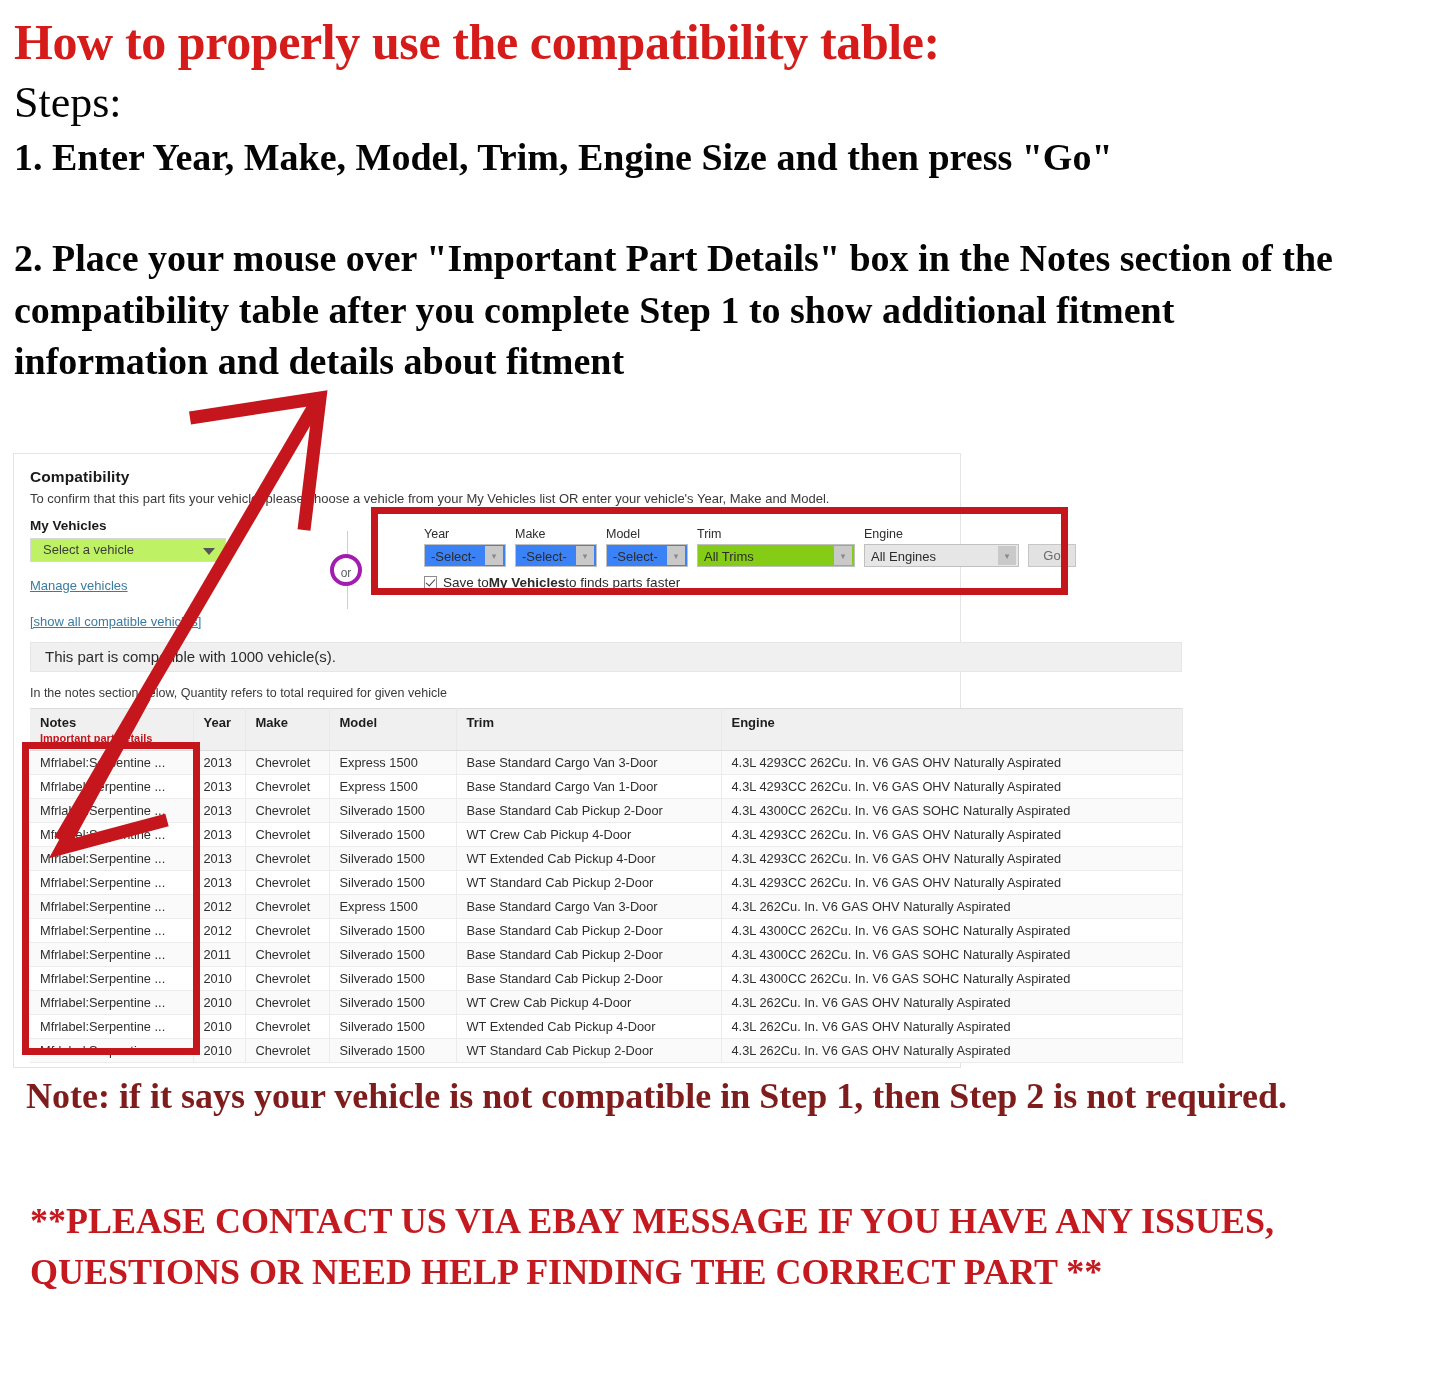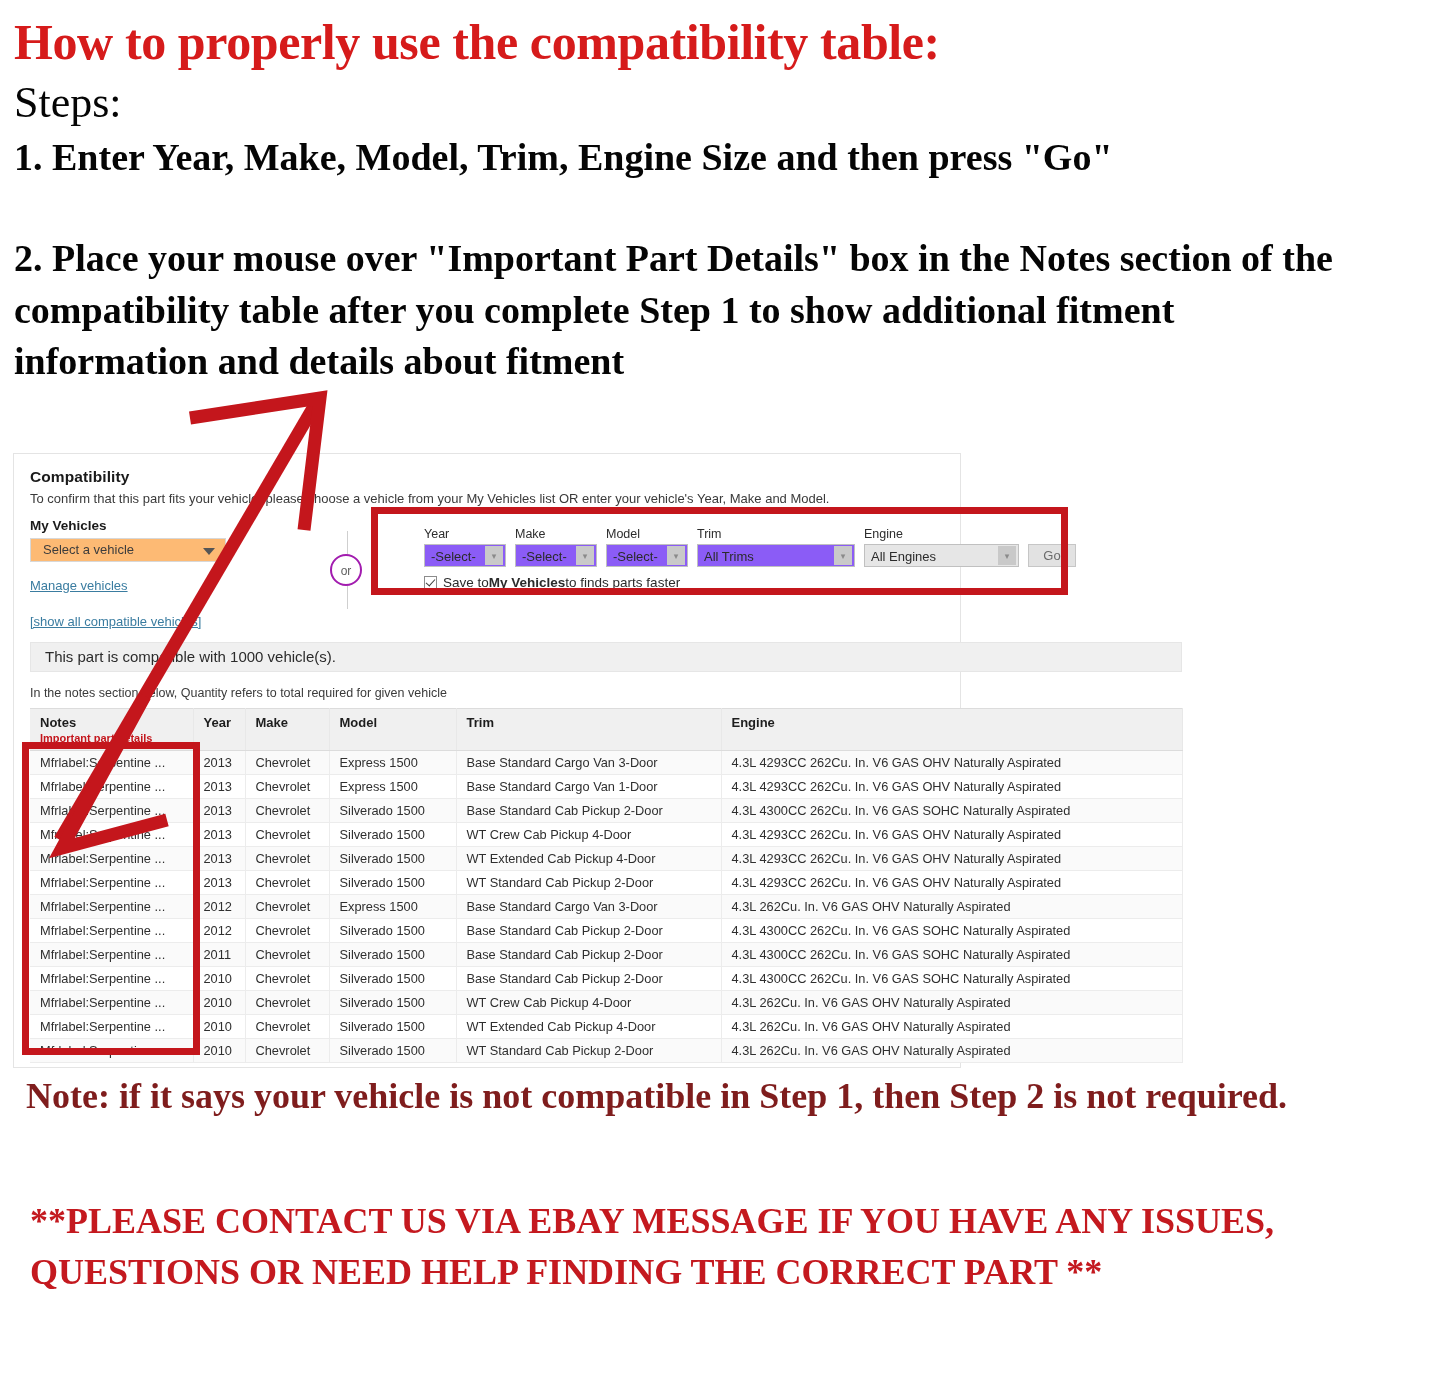--- a/index.html
+++ b/index.html
@@ -102,21 +102,21 @@
   .myveh-label {
     font-size: 13.5px;
     font-weight: bold;
     color: #1a1a1a;
     margin-bottom: 5px;
   }
   .veh-select {
     position: relative;
     width: 196px;
     height: 24px;
-    background: #fdba74;
+    background: #bef264;
     border: 1px solid #d8d8d8;
     box-sizing: border-box;
     font-size: 13px;
     color: #3c3c3c;
     padding: 3px 0 0 12px;
   }
   .veh-select .caret {
     position: absolute;
     right: 10px;
     top: 9px;
@@ -153,21 +153,21 @@
     width: 1px;
     height: 78px;
     background: #cfcfcf;
   }
   .or-circle {
     position: absolute;
     left: 0;
     top: 23px;
     width: 32px;
     height: 32px;
-    border: 2px solid #a21caf;
+    border: 4px solid #a21caf;
     border-radius: 50%;
     background: #ffffff;
     color: #5f5f5f;
     font-size: 12px;
     text-align: center;
     line-height: 30px;
     box-sizing: border-box;
   }
 
   
@@ -198,21 +198,21 @@
     flex-direction: column;
   }
   .field-label {
     font-size: 12.5px;
     color: #2d2d2d;
     margin-bottom: 3px;
   }
   .sel {
     position: relative;
     height: 23px;
-    background: #8b5cf6;
+    background: #3b82f6;
     border: 1px solid #c0c0c0;
     box-sizing: border-box;
     font-size: 13px;
     color: #2b2b2b;
     padding: 2px 0 0 6px;
     display: flex;
     align-items: center;
   }
   .sel .arw {
     position: absolute;
@@ -223,21 +223,21 @@
     background: #c9c9c9;
     display: flex;
     align-items: center;
     justify-content: center;
     font-size: 9px;
     color: #8a8a8a;
   }
   .sel-year   { width: 82px; }
   .sel-make   { width: 82px; }
   .sel-model  { width: 82px; }
-  .sel-trim   { width: 158px; background:#8b5cf6; }
+  .sel-trim   { width: 158px; background:#84cc16; }
   .sel-engine { width: 155px; background:#e6e6e6; }
   .go-btn {
     width: 48px;
     height: 23px;
     background: #e2e2e2;
     border: 1px solid #c6c6c6;
     box-sizing: border-box;
     font-size: 13px;
     color: #6a6a6a;
     text-align: center;

